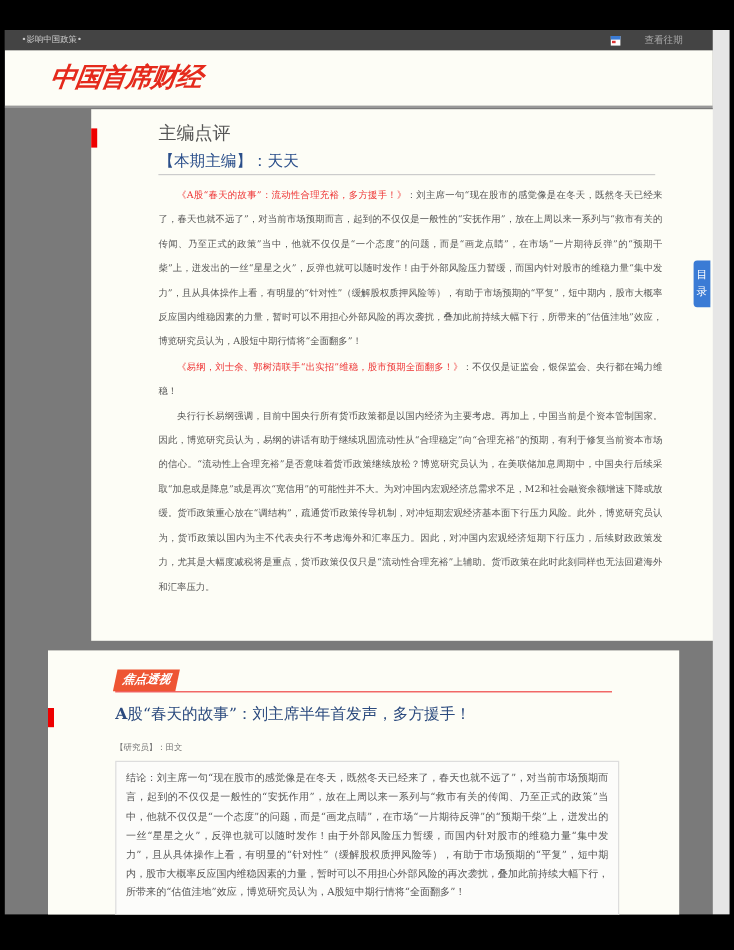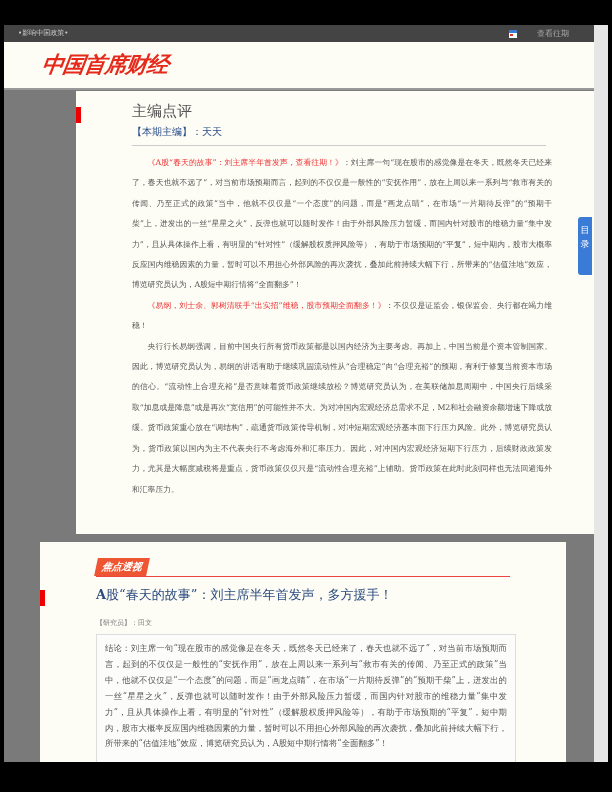--- a/index.html
+++ b/index.html
@@ -13,32 +13,32 @@
   .cal-icon { width:8px; height:8px; background:#fff; border-top:3px solid #3a7bd5; position:relative; }
   .cal-icon::after { content:""; position:absolute; left:1px; top:1px; width:3px; height:2px; background:#d33; }
   .masthead { position:absolute; left:0; top:17px; width:590px; height:48px; background:#fdfdf6; border-bottom:2px solid #999; }
   .logo { position:absolute; left:38px; top:8px; font-family:"DejaVu Sans", sans-serif; font-weight:bold; font-style:italic; color:#e52a1c; font-size:22px; letter-spacing:-1px; transform:skewX(-8deg); }
   .issue { position:absolute; left:157px; top:20px; color:#888; font-size:10px; }
   .card { position:absolute; left:36px; width:526px; background:#fdfdf6; }
   .card1 { top:66px; height:443px;margin-left:36px; }
   .card2 { top:517px; height:240px; }
   .marker { position:absolute; left:0; width:5px; height:16px; background:#e00; }
   .section-title { position:absolute; left:56px; top:11px; font-size:15px; color:#555; font-family:"DejaVu Sans", sans-serif; font-weight:normal; }
-  .editor { position:absolute; left:56px; top:34px; font-size:10px; color:#2a4e8a; font-family:"DejaVu Sans", sans-serif;text-align:center; }
+  .editor { position:absolute; left:56px; top:34px; font-size:13px; color:#2a4e8a; font-family:"DejaVu Sans", sans-serif;text-align:center; }
   .rule { position:absolute; left:56px; right:56px; top:54px; border-top:1px solid #ccc; }
   .body-text { position:absolute; left:56px; right:50px; top:62px; font-size:7.8px; line-height:20.4px; color:#555; text-align:justify; }
   .body-text p { text-indent:2em; }
   .red { color:#e33; }
   .focus-tag { position:absolute; left:56px; top:16px; height:18px; background:#e53; color:#fff; font-style:italic; font-weight:bold; font-size:10px; line-height:18px; padding:0 6px; transform:skewX(-12deg); font-family:"DejaVu Sans", sans-serif; }
   .focus-rule { position:absolute; left:56px; right:56px; top:34px; border-top:1px solid #e44; }
   .art-title { position:absolute; left:56px; top:44px; font-size:13px; color:#2b4a7e; font-weight:normal; }
   .art-title b { font-weight:bold; }
   .researcher { position:absolute; left:56px; top:76px; font-size:7px; color:#777; }
   .summary { position:absolute; left:56px; right:50px; top:92px; height:160px; border:1px solid #ddd; background:#fcfcfa; padding:6px 8px; font-size:8.4px; line-height:15.9px; color:#555; text-align:justify; }
-  .toc { position:absolute; right:16px; top:192px; width:14px; height:58px; background:#3a7bd5; border-radius:3px 0 0 3px; color:#fff; font-size:9px; font-family:"DejaVu Sans", sans-serif; text-align:center; line-height:14px; padding-top:6px; }
+  .toc { position:absolute; right:16px; top:192px; width:14px; height:39px; background:#3a7bd5; border-radius:3px 0 0 3px; color:#fff; font-size:9px; font-family:"DejaVu Sans", sans-serif; text-align:center; line-height:14px; padding-top:6px; }
 </style>
 </head>
 <body>
 
 <div class="viewport">
   <div class="topbar">
     <span class="tagline">•影响中国政策•</span>
     <span class="archive">
       <span class="cal-icon"></span>
       <span>查看往期</span>
@@ -48,21 +48,21 @@
   <div class="masthead">
     <div class="logo">中国首席财经</div>
   </div>
 
   <div class="card card1">
     <div class="marker" style="top:16px"></div>
     <h2 class="section-title">主编点评</h2>
     <div class="editor">【本期主编】：天天</div>
     <div class="rule"></div>
     <div class="body-text">
-      <p><a class="red">《A股“春天的故事”：刘主席半年首发声，查看往期！》</a><span>：刘主席一句“现在股市的感觉像是在冬天，既然冬天已经来了，春天也就不远了”，对当前市场预期而言，起到的不仅仅是一般性的“安抚作用”，放在上周以来一系列与“救市有关的传闻、乃至正式的政策”当中，他就不仅仅是“一个态度”的问题，而是“画龙点睛”，在市场“一片期待反弹”的“预期干柴”上，迸发出的一丝“星星之火”，反弹也就可以随时发作！由于外部风险压力暂缓，而国内针对股市的维稳力量“集中发力”，且从具体操作上看，有明显的“针对性”（缓解股权质押风险等），有助于市场预期的“平复”，短中期内，股市大概率反应国内维稳因素的力量，暂时可以不用担心外部风险的再次袭扰，叠加此前持续大幅下行，所带来的“估值洼地”效应，博览研究员认为，A股短中期行情将“全面翻多”！</span></p>
+      <p><a class="red">《A股“春天的故事”：流动性合理充裕，多方援手！》</a><span>：刘主席一句“现在股市的感觉像是在冬天，既然冬天已经来了，春天也就不远了”，对当前市场预期而言，起到的不仅仅是一般性的“安抚作用”，放在上周以来一系列与“救市有关的传闻、乃至正式的政策”当中，他就不仅仅是“一个态度”的问题，而是“画龙点睛”，在市场“一片期待反弹”的“预期干柴”上，迸发出的一丝“星星之火”，反弹也就可以随时发作！由于外部风险压力暂缓，而国内针对股市的维稳力量“集中发力”，且从具体操作上看，有明显的“针对性”（缓解股权质押风险等），有助于市场预期的“平复”，短中期内，股市大概率反应国内维稳因素的力量，暂时可以不用担心外部风险的再次袭扰，叠加此前持续大幅下行，所带来的“估值洼地”效应，博览研究员认为，A股短中期行情将“全面翻多”！</span></p>
       <p><a class="red">《易纲，刘士余、郭树清联手“出实招”维稳，股市预期全面翻多！》</a><span>：不仅仅是证监会，银保监会、央行都在竭力维稳！</span></p>
       <p><span>央行行长易纲强调，目前中国央行所有货币政策都是以国内经济为主要考虑。再加上，中国当前是个资本管制国家。因此，博览研究员认为，易纲的讲话有助于继续巩固流动性从“合理稳定”向“合理充裕”的预期，有利于修复当前资本市场的信心。“流动性上合理充裕”是否意味着货币政策继续放松？博览研究员认为，在美联储加息周期中，中国央行后续采取“加息或是降息”或是再次“宽信用”的可能性并不大。为对冲国内宏观经济总需求不足，M2和社会融资余额增速下降或放缓。货币政策重心放在“调结构”，疏通货币政策传导机制，对冲短期宏观经济基本面下行压力风险。此外，博览研究员认为，货币政策以国内为主不代表央行不考虑海外和汇率压力。因此，对冲国内宏观经济短期下行压力，后续财政政策发力，尤其是大幅度减税将是重点，货币政策仅仅只是“流动性合理充裕”上辅助。货币政策在此时此刻同样也无法回避海外和汇率压力。</span></p>
     </div>
   </div>
 
   <div class="card card2">
     <div class="focus-tag">焦点透视</div>
     <div class="focus-rule"></div>
     <div class="marker" style="top:48px"></div>
     <h3 class="art-title"><b>A</b><span>股“春天的故事”：刘主席半年首发声，多方援手！</span></h3>

